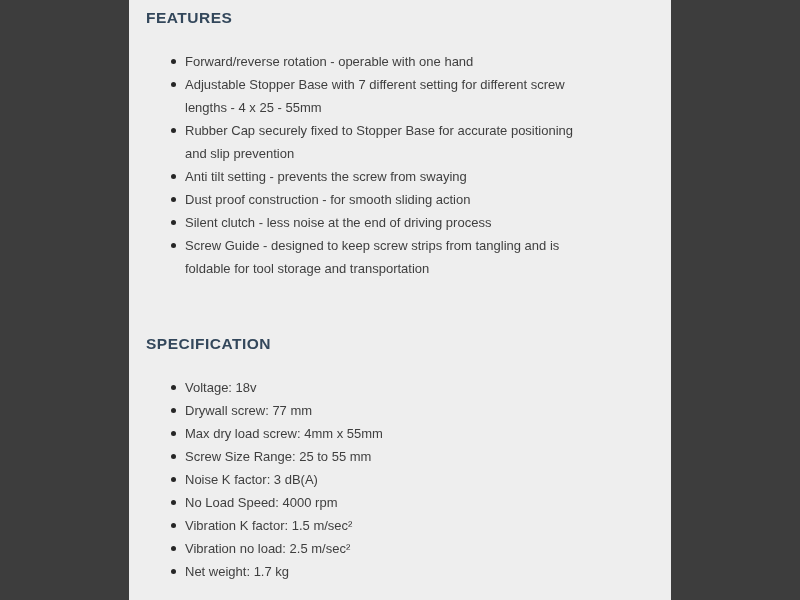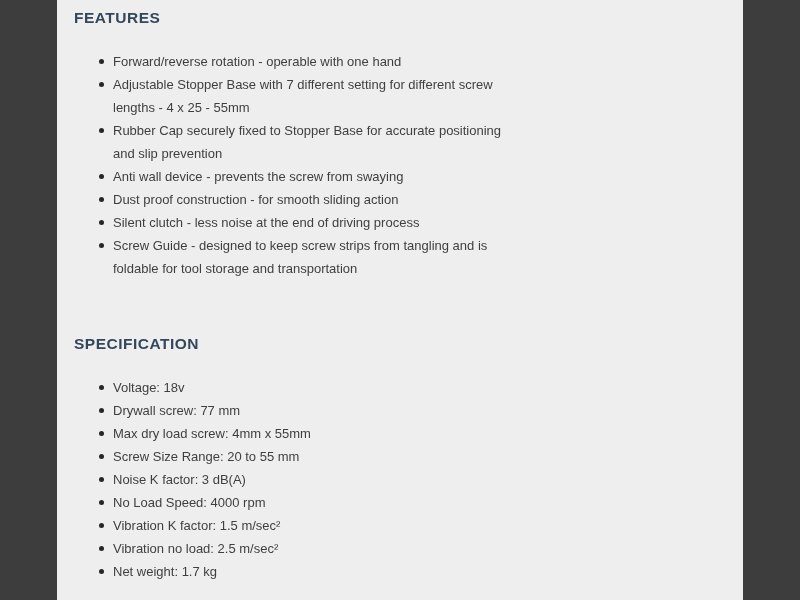--- a/index.html
+++ b/index.html
@@ -4,21 +4,21 @@
 <style>
   * { margin: 0; padding: 0; box-sizing: border-box; }
   html, body { width: 800px; height: 600px; overflow: hidden; }
   body {
     background: #3d3d3d;
     font-family: "Liberation Sans", "DejaVu Sans", sans-serif;
     display: flex;
     justify-content: center;
   }
   .panel {
-    width: 686px;
+    width: 542px;
     height: 600px;
     background: #eeeeee;
     padding: 7px 14px 0 17px;
   }
   .section h2 {
     font-size: 15.5px;
     font-weight: bold;
     letter-spacing: 0.5px;
     color: #33475b;
     line-height: 19px;
@@ -53,34 +53,34 @@
 
 <div class="panel">
     <div class="section">
       <h2>FEATURES</h2>
       <ul>
         <li>Forward/reverse rotation - operable with one hand</li>
         <li>Adjustable Stopper Base with 7 different setting for different screw
 lengths - 4 x 25 - 55mm</li>
         <li>Rubber Cap securely fixed to Stopper Base for accurate positioning
 and slip prevention</li>
-        <li>Anti wall device - prevents the screw from swaying</li>
+        <li>Anti tilt setting - prevents the screw from swaying</li>
         <li>Dust proof construction - for smooth sliding action</li>
         <li>Silent clutch - less noise at the end of driving process</li>
         <li>Screw Guide - designed to keep screw strips from tangling and is
 foldable for tool storage and transportation</li>
       </ul>
     </div>
     <div class="section">
       <h2>SPECIFICATION</h2>
       <ul>
         <li>Voltage: 18v</li>
         <li>Drywall screw: 77 mm</li>
         <li>Max dry load screw: 4mm x 55mm</li>
-        <li>Screw Size Range: 20 to 55 mm</li>
+        <li>Screw Size Range: 25 to 55 mm</li>
         <li>Noise K factor: 3 dB(A)</li>
         <li>No Load Speed: 4000 rpm</li>
         <li>Vibration K factor: 1.5 m/sec²</li>
         <li>Vibration no load: 2.5 m/sec²</li>
         <li>Net weight: 1.7 kg</li>
       </ul>
     </div>
   </div>
 
 </body></html>

